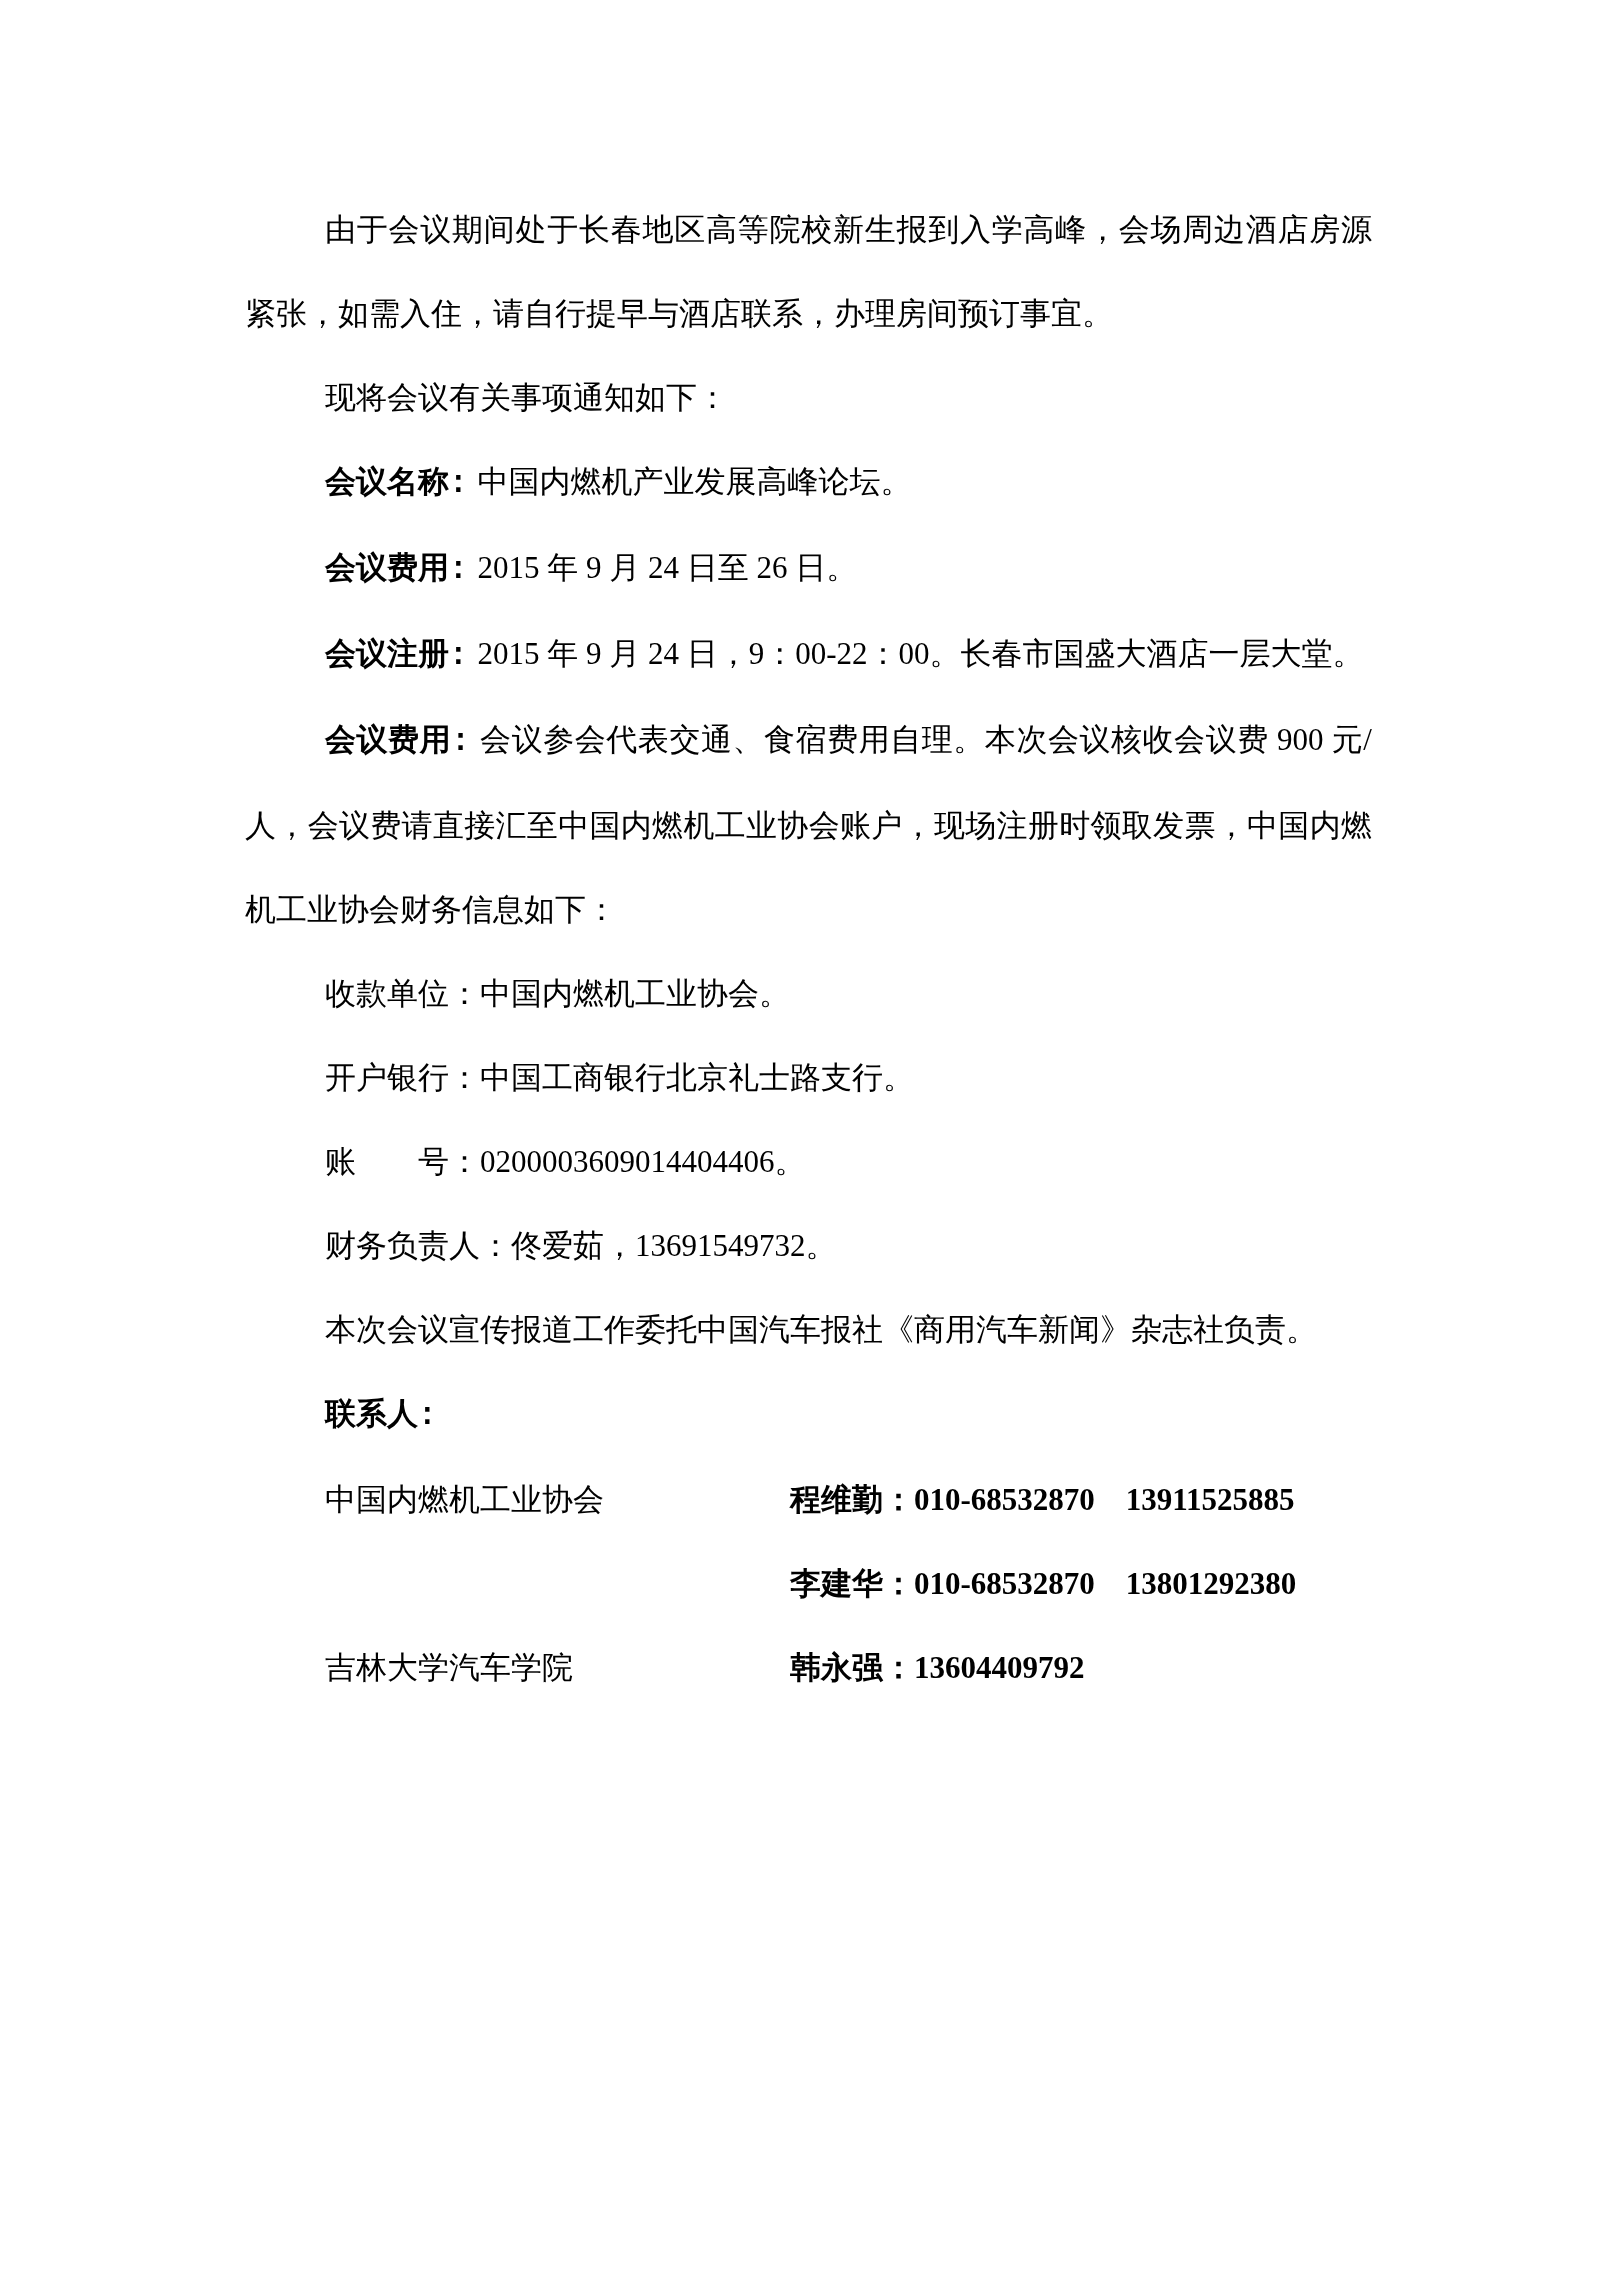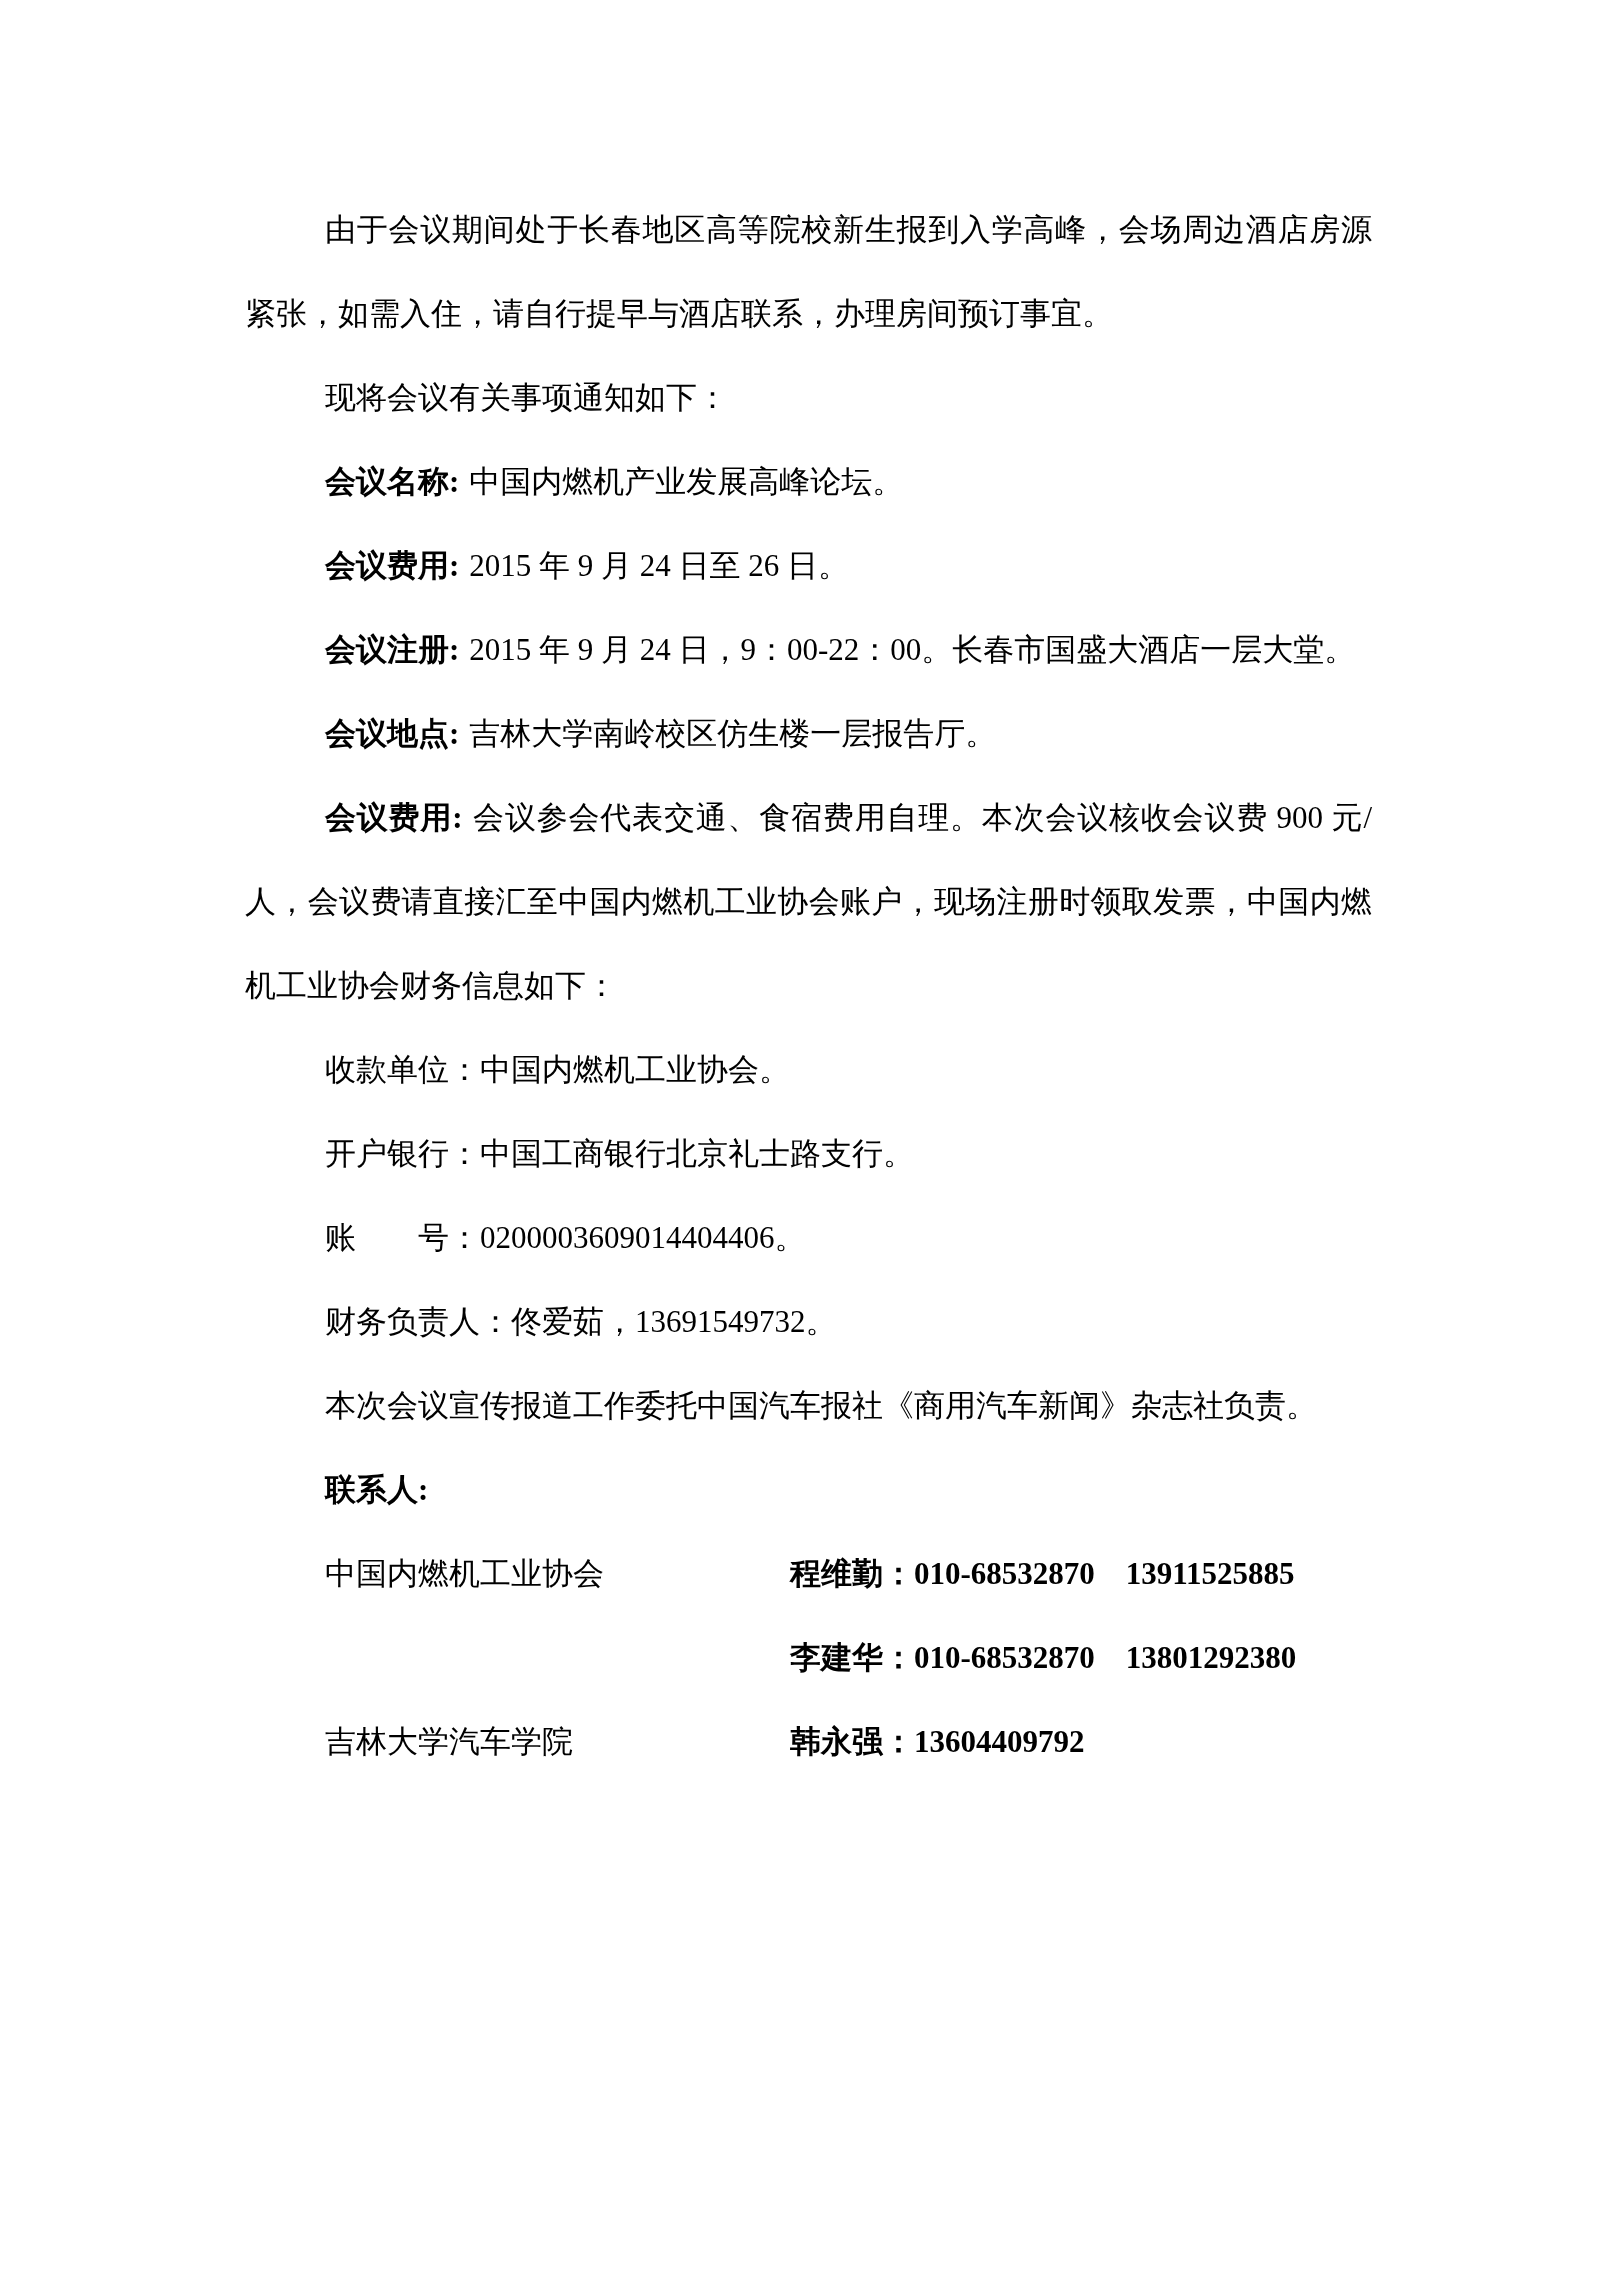--- a/index.html
+++ b/index.html
@@ -7,21 +7,21 @@
     width:1621px;height:2293px;background:#ffffff;position:relative;
     font-family:"Liberation Serif", serif;color:#000;overflow:hidden;
   }
   .content{
     position:absolute;left:245px;top:188px;width:1127px;
     font-size:31px;line-height:84px;
   }
   .content p{margin:0;text-align:justify;}
   .indent{text-indent:80px;}
   .label{
-    font-family:Liberation Serif, serif;
+    font-family:Liberation Mono, monospace;
     font-weight:bold;margin-right:9.8px;
   }
   .contact-row{display:flex;margin-left:80px;text-align:left;gap:32px;}
   .contact-org{width:433px;flex:0 0 433px;white-space:pre-wrap;}
   .contact-person{white-space:pre-wrap;font-weight:bold;}
   .prewrap{white-space:pre-wrap;}
 </style>
 </head>
 <body>
 
@@ -31,21 +31,20 @@
     <p class="indent">由于会议期间处于长春地区高等院校新生报到入学高峰，会场周边酒店房源紧张，如需入住，请自行提早与酒店联系，办理房间预订事宜。</p>
 
     <p class="indent">现将会议有关事项通知如下：</p>
 
     <p class="indent"><span class="label">会议名称:</span><span>中国内燃机产业发展高峰论坛。</span></p>
 
     <p class="indent"><span class="label">会议费用:</span><span>2015 年 9 月 24 日至 26 日。</span></p>
 
     <p class="indent"><span class="label">会议注册:</span><span>2015 年 9 月 24 日，9：00-22：00。长春市国盛大酒店一层大堂。</span></p>
 
-    <p class="indent"><span class="label">会议地点:</span><span>吉林大学南岭校区仿生楼一层报告厅。</span></p>
 
     <p class="indent"><span class="label">会议费用:</span><span>会议参会代表交通、食宿费用自理。本次会议核收会议费 900 元/人，会议费请直接汇至中国内燃机工业协会账户，现场注册时领取发票，中国内燃机工业协会财务信息如下：</span></p>
 
     <p class="indent prewrap">收款单位：中国内燃机工业协会。</p>
 
     <p class="indent prewrap">开户银行：中国工商银行北京礼士路支行。</p>
 
     <p class="indent prewrap">账　　号：0200003609014404406。</p>
 
     <p class="indent prewrap">财务负责人：佟爱茹，13691549732。</p>

